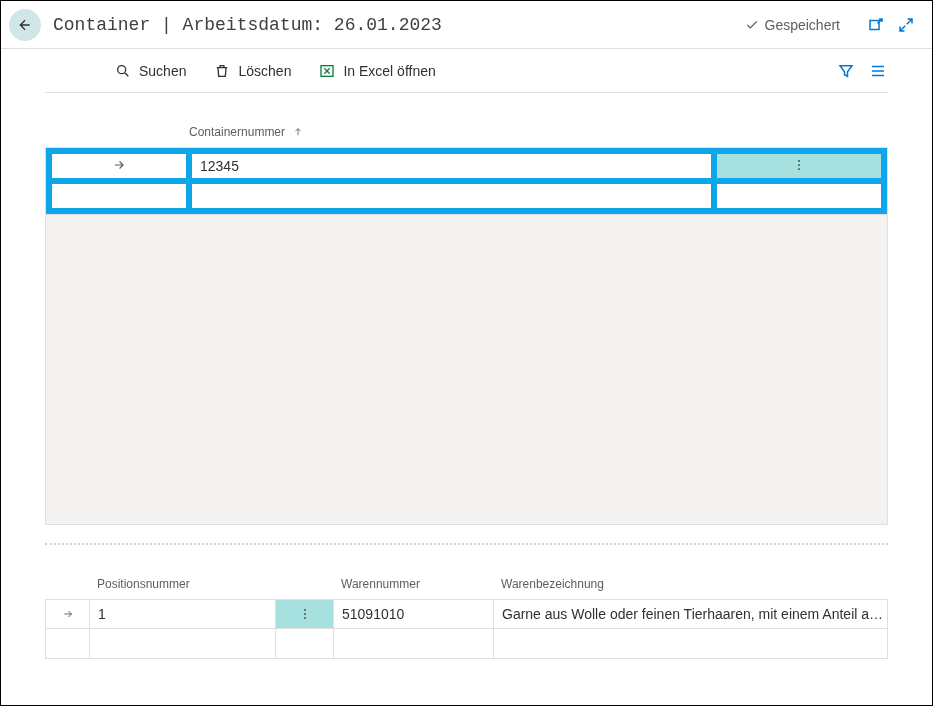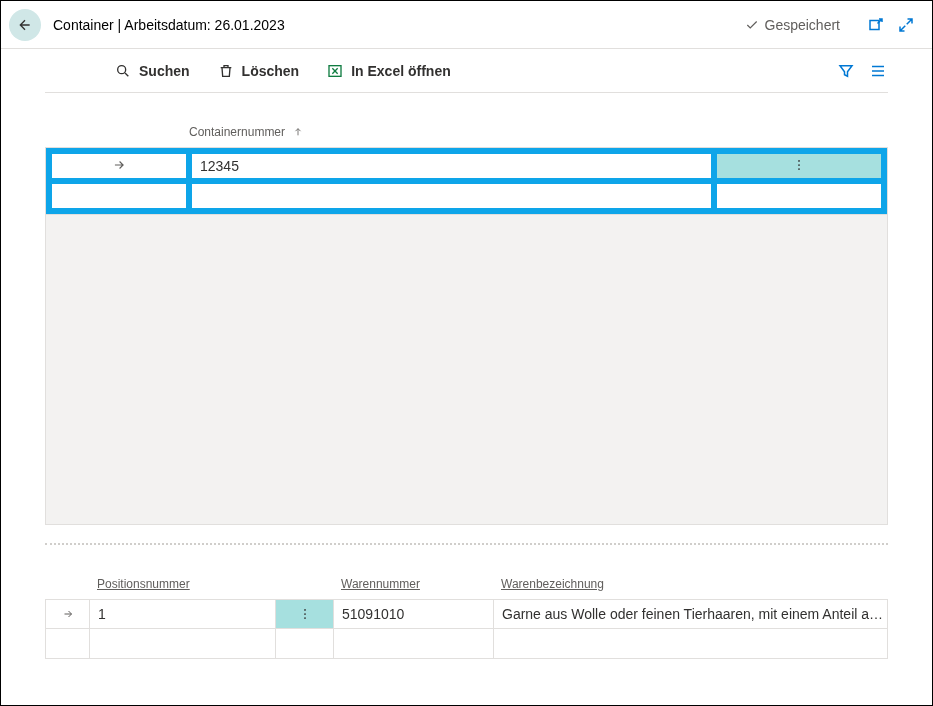--- a/index.html
+++ b/index.html
@@ -28,23 +28,24 @@
       border-radius: 50%;
       background: #d0e7e7;
       display: flex;
       align-items: center;
       justify-content: center;
       cursor: pointer;
       margin-right: 12px;
     }
     .back-btn svg { width: 16px; height: 16px; }
     .page-title {
-      font-size: 14px;
-      color: #000000;
+      font-size: 18px;
+      color: #404040;
       flex: 1;
+      font-family: Liberation Mono, monospace;
     }
     .saved-status {
       display: flex;
       align-items: center;
       gap: 6px;
       color: #605e5c;
       font-size: 14px;
       margin-right: 16px;
     }
     .saved-status svg { width: 14px; height: 14px; }
@@ -71,21 +72,20 @@
     }
     .toolbar-btn {
       display: flex;
       align-items: center;
       gap: 8px;
       padding: 0 14px;
       height: 44px;
       cursor: pointer;
       font-size: 14px;
       color: #323130;
-      font-weight: bold;
     }
     .toolbar-btn.active {
       background: #edebe9;
     }
     .toolbar-btn svg { width: 16px; height: 16px; }
     .toolbar-spacer { flex: 1; }
     .toolbar-icon {
       width: 20px;
       height: 20px;
       color: #0078d4;
@@ -178,21 +178,21 @@
 
     
     .lower-table { margin-top: 24px; }
     .lower-headers {
       display: grid;
       grid-template-columns: 44px 186px 58px 160px 1fr;
       font-size: 12px;
       color: #605e5c;
       padding: 8px 0;
     }
-    .lower-headers > div { padding-left: 8px; text-decoration: underline; }
+    .lower-headers > div { padding-left: 8px; }
     .lower-row {
       display: grid;
       grid-template-columns: 44px 186px 58px 160px 1fr;
       border: 1px solid #e1dfdd;
       height: 30px;
       background: #fff;
     }
     .lower-row > div {
       border-right: 1px solid #e1dfdd;
       padding: 0 8px;

